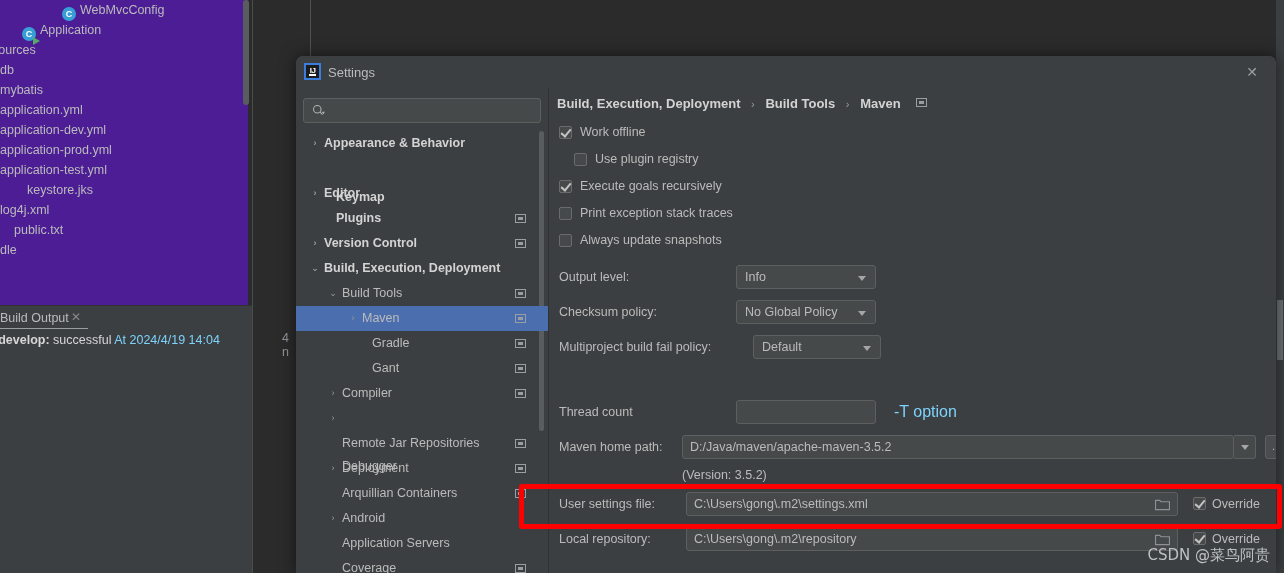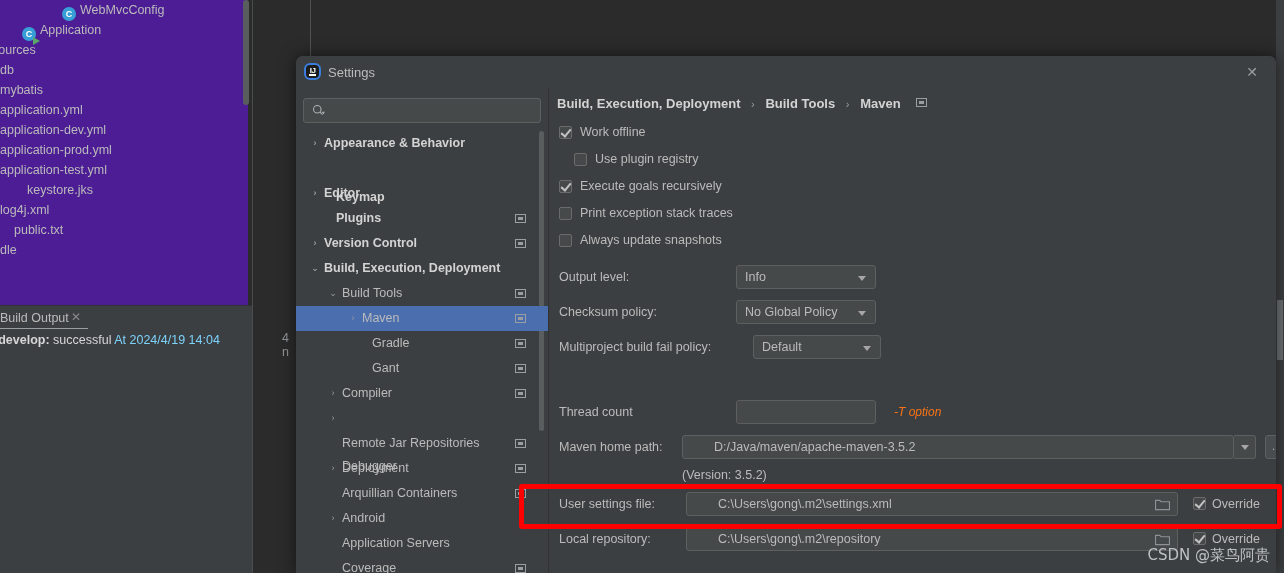--- a/index.html
+++ b/index.html
@@ -95,21 +95,21 @@
     border-top-left-radius: 7px; border-top-right-radius: 7px;
     box-shadow: 0 0 16px rgba(0,0,0,0.55);
     overflow: hidden;
   }
   .dlg-titlebar {
     position: absolute; left: 0; top: 0; width: 100%; height: 32px;
     background: #3c3f41;
   }
   .ij-logo {
     position: absolute; left: 8px; top: 7px; width: 17px; height: 17px;
-    background: #1c1c1c; border: 2px solid #3b7ddd; border-radius: 6px;
+    background: #1c1c1c; border: 2px solid #3b7ddd; border-radius: 0;
     color: #ffffff; font-size: 8px; font-weight: bold;
     line-height: 11px; text-align: center; letter-spacing: -0.5px;
     font-family: "Liberation Sans", sans-serif;
   }
   .ij-logo::after {
     content: ""; position: absolute; left: 3px; bottom: 2px;
     width: 7px; height: 2px; background: #ffffff;
   }
   .dlg-title {
     position: absolute; left: 32px; top: 8px; height: 17px; line-height: 17px;
@@ -218,25 +218,25 @@
     position: absolute; right: 9px; top: 10px;
     width: 0; height: 0; border-left: 4.5px solid transparent;
     border-right: 4.5px solid transparent; border-top: 5px solid #a6a6a6;
   }
   .textfield {
     position: absolute; height: 24px;
     background: #45494a; border: 1px solid #5e6060; border-radius: 3px;
   }
   .textfield .tf-val {
     position: absolute; left: 7px; top: 0; height: 22px; line-height: 22px;
-    color: #bbbbbb; font-size: 12.5px; margin-left: 24px;
+    color: #bbbbbb; font-size: 12.5px;
   }
   .hint {
     position: absolute; height: 24px; line-height: 24px;
-    color: #f97316; font-size: 12px; font-style: italic;
+    color: #7dd3fc; font-size: 16px;
   }
   .subnote {
     position: absolute; height: 18px; line-height: 18px;
     color: #bbbbbb; font-size: 12.5px;
   }
 
   .combo-btn {
     position: absolute; top: 0; width: 22px; height: 24px;
     background: #45494a; border: 1px solid #5e6060; border-left: none;
     border-top-right-radius: 3px; border-bottom-right-radius: 3px;

